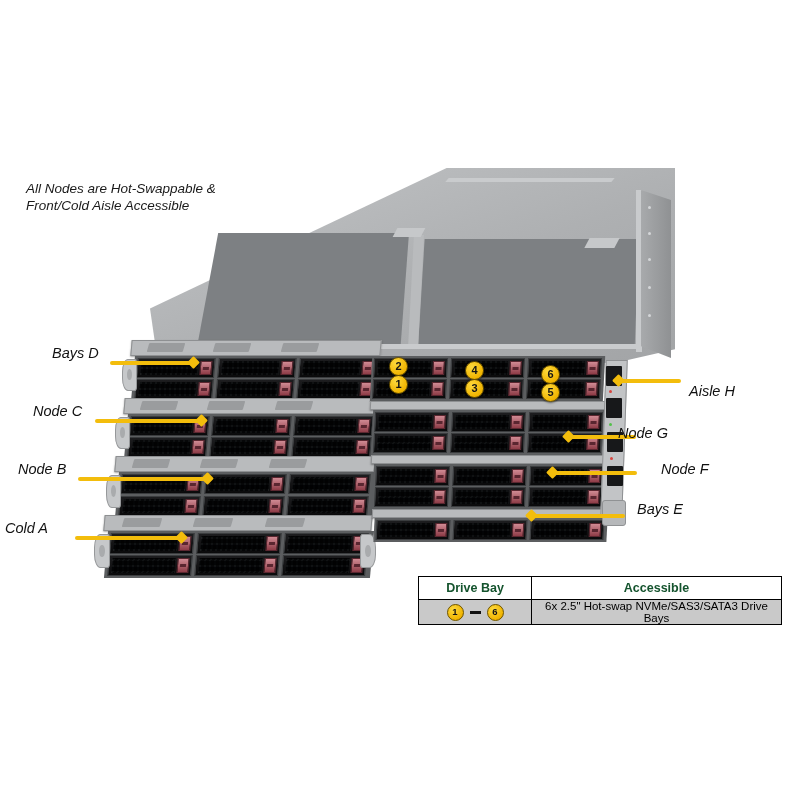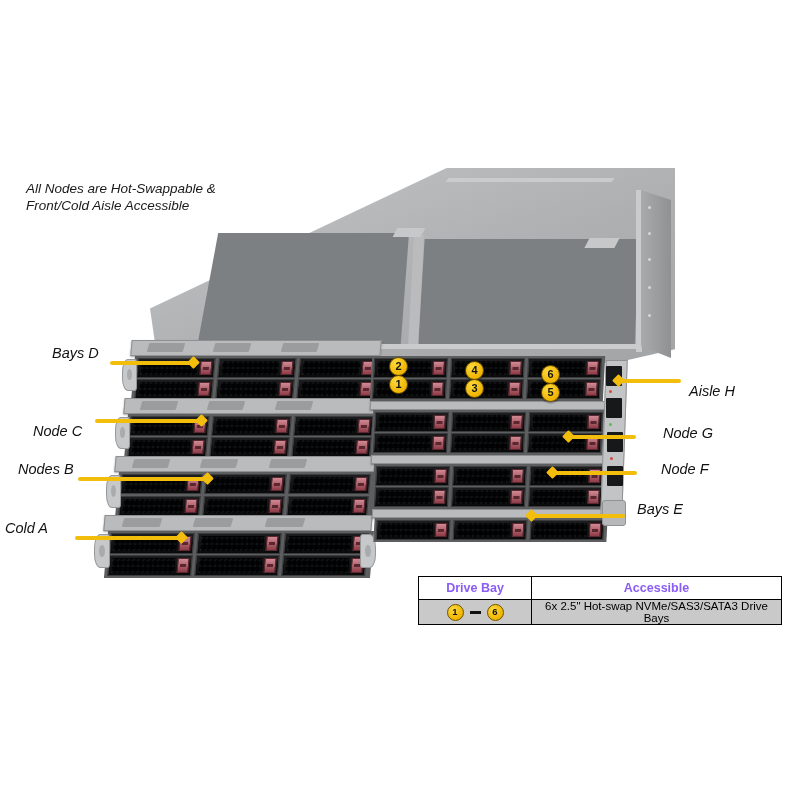--- a/index.html
+++ b/index.html
@@ -72,21 +72,21 @@
      background:radial-gradient(circle at 35% 30%,#fdd93d,#f0b400 70%,#c89000 100%);
      border:1.5px solid #6d5400;box-sizing:border-box;
      color:#141414;font-size:11px;font-weight:bold;line-height:16px;
      text-align:center;box-shadow:0 1px 2px rgba(0,0,0,.5);}
 
   
   .tbl{position:absolute;left:418px;top:576px;width:364px;
        border:1.5px solid #000;border-collapse:collapse;background:#fff;}
   .tbl td,.tbl th{border:1px solid #000;padding:0;}
   .tbl .hd{height:22px;background:#ffffff;text-align:center;
-       font-size:12.5px;font-weight:bold;color:#8b5cf6;}
+       font-size:12.5px;font-weight:bold;color:#14532d;}
   .tbl .bd{height:24px;background:#c9c9c9;text-align:center;
        font-size:11.5px;color:#000;}
   .c1{width:112px;}
   .badgecell{display:flex;align-items:center;justify-content:center;gap:6px;height:24px;}
   .badge{width:17px;height:17px;border-radius:50%;
      background:radial-gradient(circle at 35% 30%,#fdd93d,#f0b400 70%,#c89000 100%);
      border:1.5px solid #6d5400;box-sizing:border-box;
      font-size:9.5px;font-weight:bold;line-height:14px;text-align:center;color:#141414;}
   .dash{width:11px;height:3px;background:#111;}
 </style>
@@ -360,37 +360,37 @@
   <div class="callout" style="left:465px;top:379px;">3</div>
   <div class="callout" style="left:541px;top:365px;">6</div>
   <div class="callout" style="left:541px;top:383px;">5</div>
 
   <div class="lead" style="left:110px;top:361px;width:84px;"></div>
   <div class="dot" style="left:189px;top:358px;"></div>
   <div class="nlabel" style="left:52px;top:345px;">Bays D</div>
 
   <div class="lead" style="left:95px;top:419px;width:107px;"></div>
   <div class="dot" style="left:197px;top:416px;"></div>
-  <div class="nlabel" style="left:33px;top:423px;">Node C</div>
+  <div class="nlabel" style="left:33px;top:403px;">Node C</div>
 
   <div class="lead" style="left:78px;top:477px;width:130px;"></div>
   <div class="dot" style="left:203px;top:474px;"></div>
-  <div class="nlabel" style="left:18px;top:461px;">Nodes B</div>
+  <div class="nlabel" style="left:18px;top:461px;">Node B</div>
 
   <div class="lead" style="left:75px;top:536px;width:107px;"></div>
   <div class="dot" style="left:177px;top:533px;"></div>
   <div class="nlabel" style="left:5px;top:520px;">Cold A</div>
 
   <div class="lead" style="left:620px;top:379px;width:61px;"></div>
   <div class="dot" style="left:614px;top:376px;"></div>
   <div class="nlabel" style="left:689px;top:383px;">Aisle H</div>
 
   <div class="lead" style="left:568px;top:435px;width:68px;"></div>
   <div class="dot" style="left:564px;top:432px;"></div>
-  <div class="nlabel" style="left:663px;top:425px;font-style:italic;">Node G</div>
+  <div class="nlabel" style="left:618px;top:425px;font-style:italic;">Node G</div>
 
   <div class="lead" style="left:553px;top:471px;width:84px;"></div>
   <div class="dot" style="left:548px;top:468px;"></div>
   <div class="nlabel" style="left:661px;top:461px;">Node F</div>
 
   <div class="lead" style="left:531px;top:514px;width:94px;"></div>
   <div class="dot" style="left:527px;top:511px;"></div>
   <div class="nlabel" style="left:637px;top:501px;">Bays E</div>
 
   <table class="tbl">

